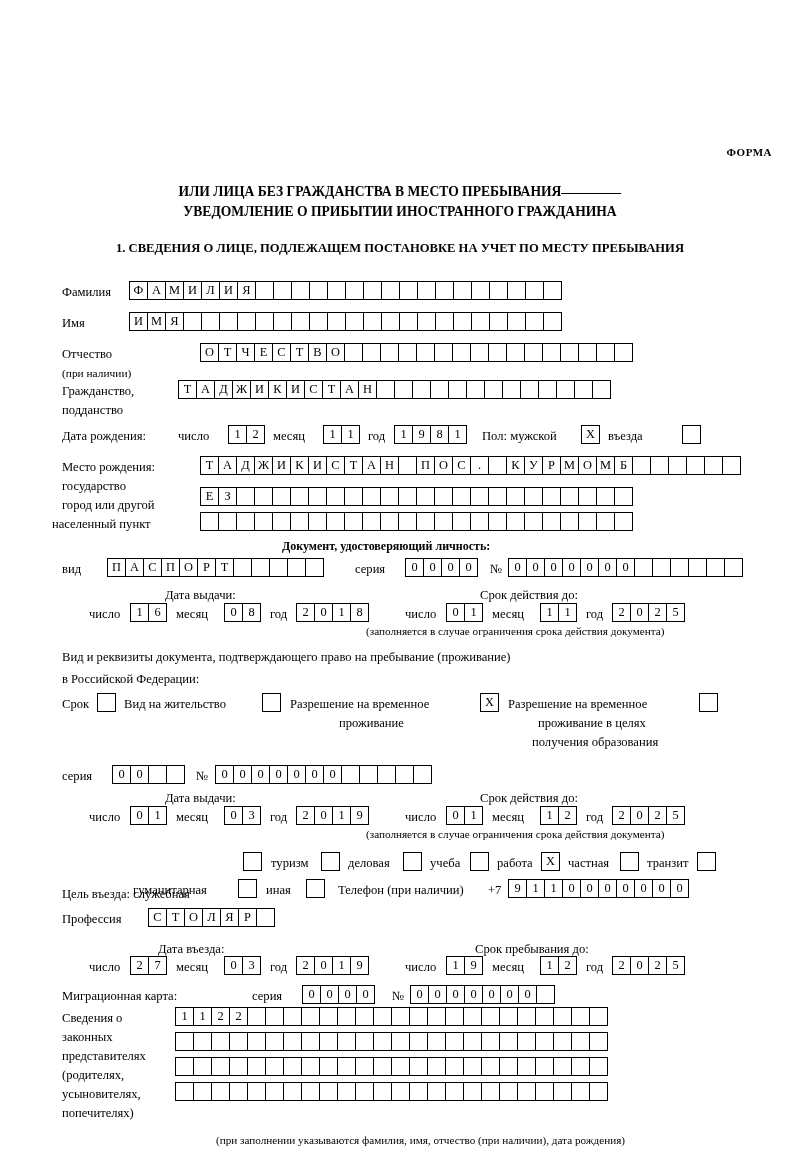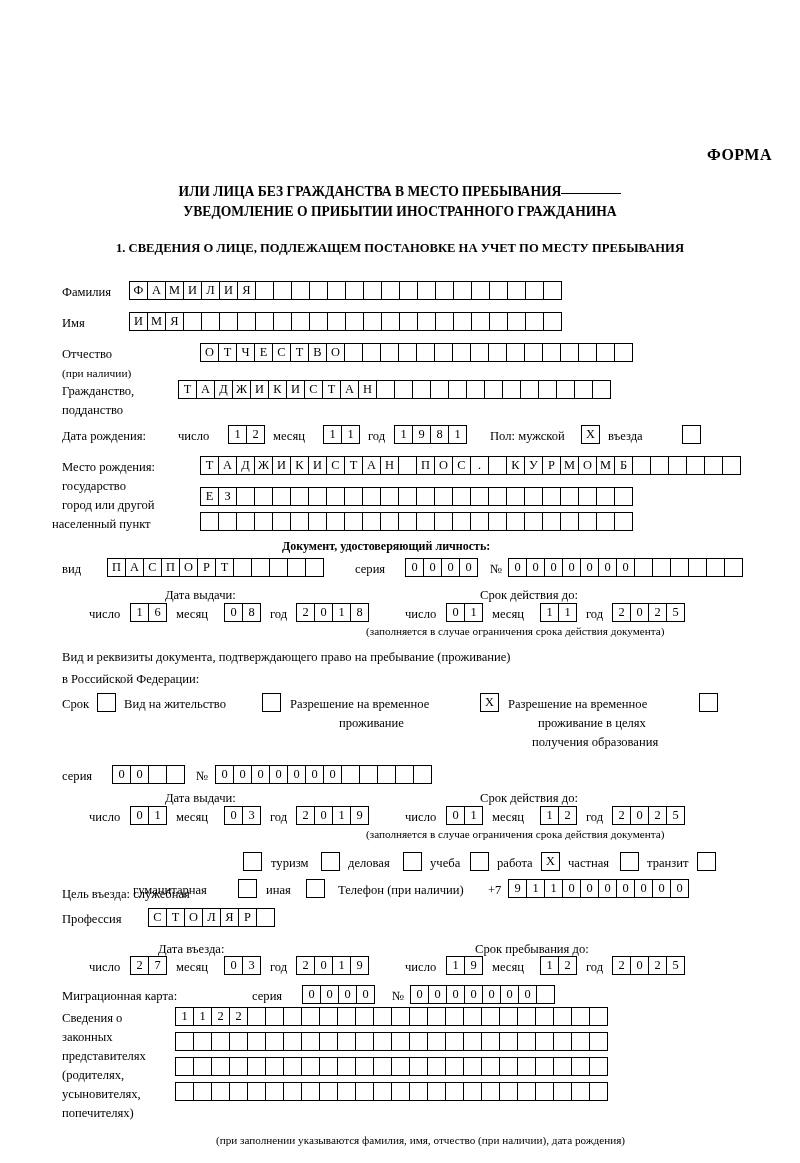--- a/index.html
+++ b/index.html
@@ -32,21 +32,21 @@
     font-size: 12.5px;
     line-height: 16px;
     text-align: left;
   }
   .header-block .grp2 { margin-top: 10px; }
 
   .forma {
     position: absolute;
     top: 146px;
     right: 28px;
-    font-size: 16px;
+    font-size: 11px;
     font-weight: bold;
     letter-spacing: 0.5px;
   }
 
   .doc-title {
     position: absolute;
     top: 182px;
     left: 0;
     width: 800px;
     text-align: center;
@@ -255,21 +255,21 @@
       <div class="cell">1</div>
       <div class="cell">1</div>
     </div>
   <div class="t" style="top:429px; left:368px;">год</div>
   <div class="cells" id="cells-birth-year" style="top:425px; left:394px;">
       <div class="cell">1</div>
       <div class="cell">9</div>
       <div class="cell">8</div>
       <div class="cell">1</div>
     </div>
-  <div class="t" style="top:429px; left:482px;margin-left:8px;">Пол: мужской</div>
+  <div class="t" style="top:429px; left:482px;">Пол: мужской</div>
   <div class="box" id="box-sex-male" style="top:425px; left:581px;">X</div>
   <div class="t" style="top:429px; left:608px;">въезда</div>
   <div class="box" id="box-sex-female" style="top:425px; left:682px;"></div>
 
   <div class="t" style="top:460px; left:62px;">Место рождения:</div>
   <div class="t" style="top:479px; left:62px;">государство</div>
   <div class="t" style="top:498px; left:62px;">город или другой</div>
   <div class="t" style="top:517px; left:52px;text-align:center;">населенный пункт</div>
   <div class="cells" id="cells-birthplace-1" style="top:456px; left:200px;">
       <div class="cell">Т</div>

